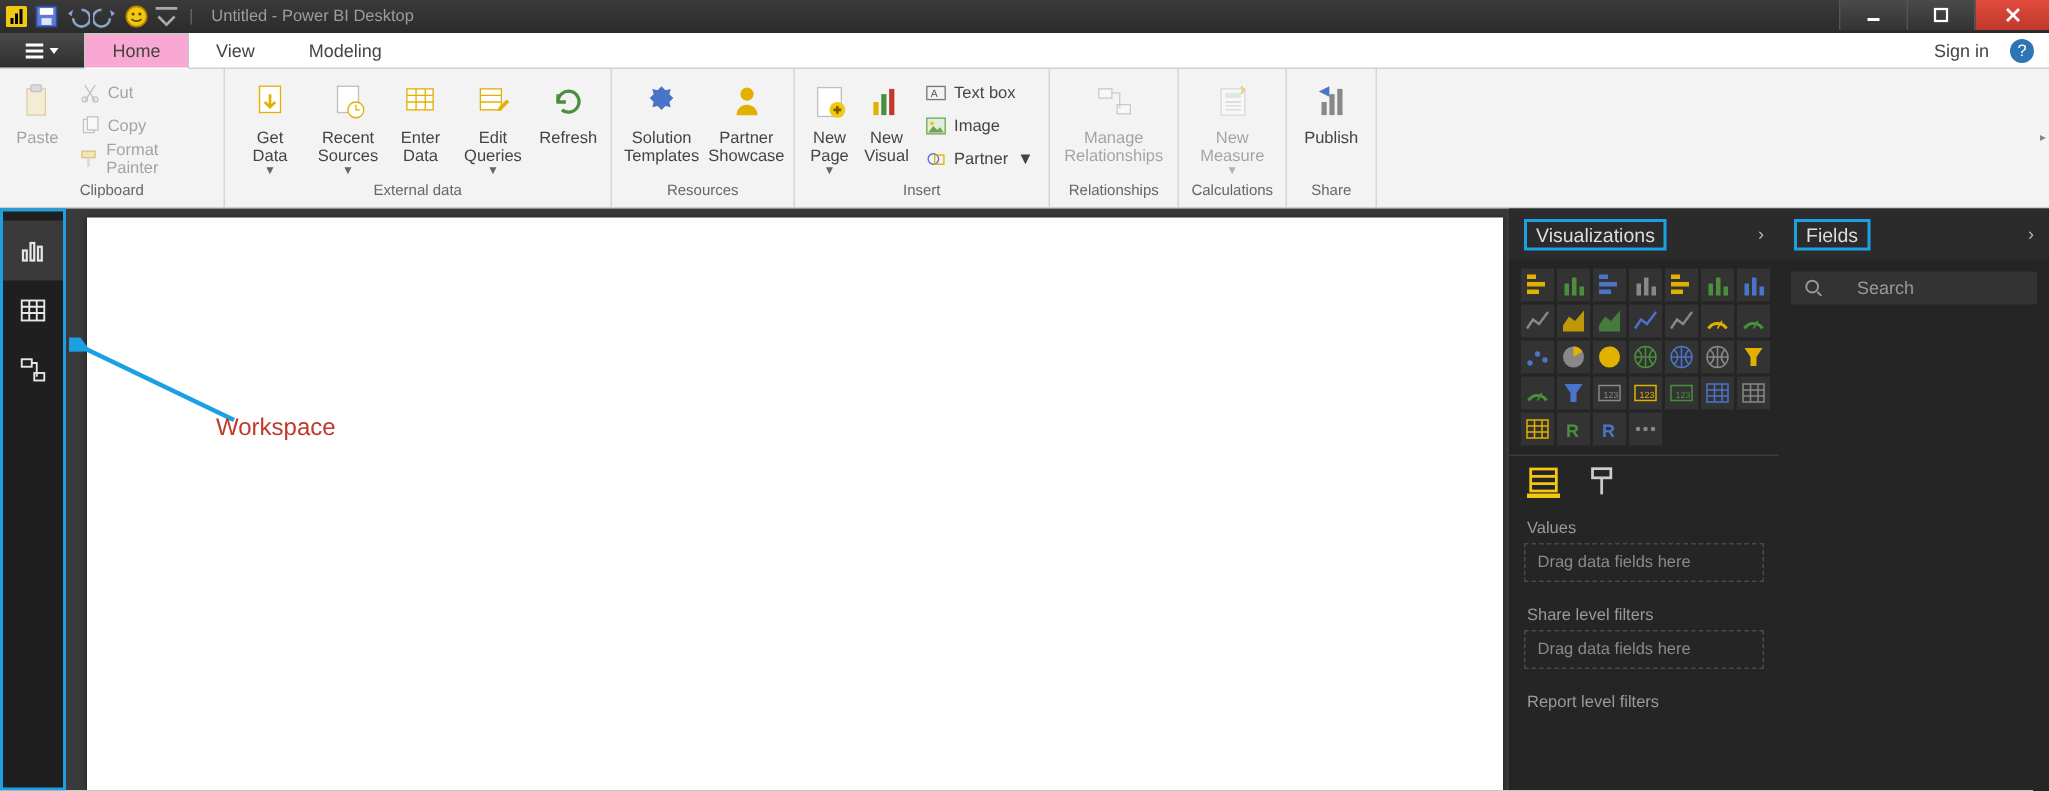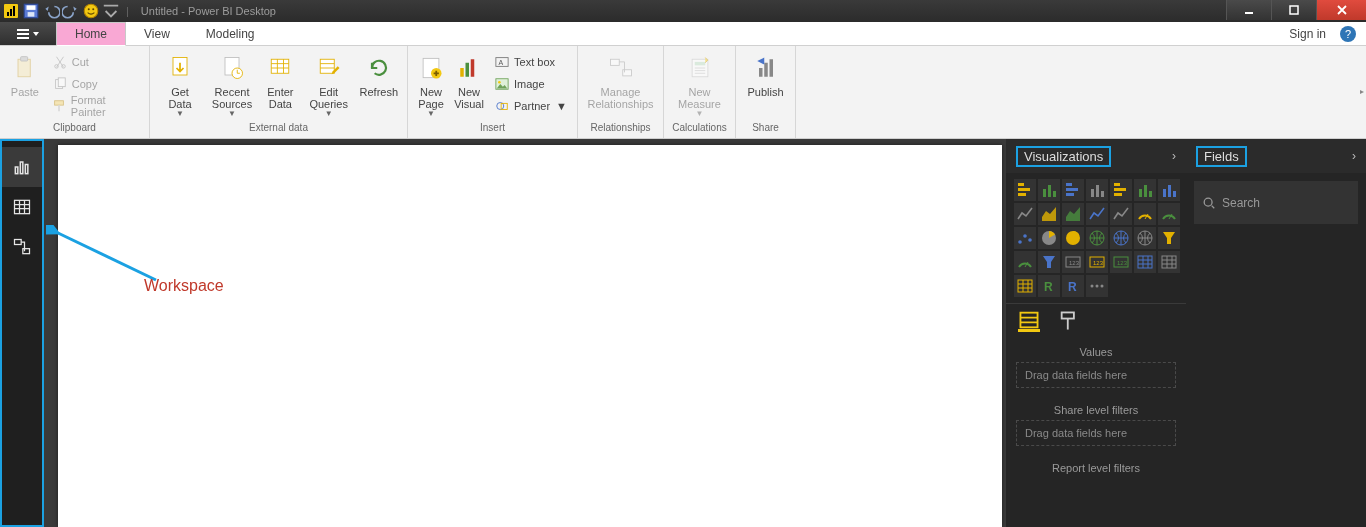--- a/index.html
+++ b/index.html
@@ -64,24 +64,24 @@
 .pane.fields { width:180px; }
 .pane-header { height:34px; display:flex; align-items:center; justify-content:space-between; padding:0 10px; background:#2b2b2b;gap:19px; }
 .pane-header .t { font-size:13px; border:2px solid #1ba1e2; padding:1px 6px; }
 .pane-header .chev { color:#bbb; }
 .viz-grid { display:grid; grid-template-columns:repeat(7,22px); gap:2px; padding:6px 8px; }
 .viz-grid .vi { width:22px;height:22px;background:#333;display:flex;align-items:center;justify-content:center; }
 .viz-grid .vi svg{width:18px;height:18px;}
 .viz-tabs { display:flex; gap:18px; padding:6px 12px; border-top:1px solid #3a3a3a;}
 .viz-tabs .vt { width:22px;height:22px;display:flex;align-items:center;justify-content:center;}
 .viz-tabs .vt.active { border-bottom:3px solid #f2c811; }
-.section-label { padding:8px 12px 4px; color:#9a9a9a; font-size:11px;text-align:center; }
+.section-label { padding:8px 12px 4px; color:#9a9a9a; font-size:11px; }
 .dropzone { margin:0 10px 8px; border:1px dashed #4a4a4a; padding:6px 8px; color:#8a8a8a; font-size:11px; }
 .filters-head { background:#1c1c1c; padding:8px 12px; font-size:13px; color:#eee; }
-.searchbox { margin:8px; background:#333; height:43px; display:flex; align-items:center; gap:6px; padding:0 8px; color:#999; font-size:12px;}
+.searchbox { margin:8px; background:#333; height:22px; display:flex; align-items:center; gap:22px; padding:0 8px; color:#999; font-size:12px;}
 .searchbox svg{width:14px;height:14px;stroke:#999;}
 
 
 .col { display:flex; flex-direction:column; }
 </style>
 </head>
 <body>
 
 <div class="titlebar">
   <div class="qat">
@@ -270,20 +270,44 @@
               <path d="M8 16a8 8 0 1 1 3 6"></path>
               <path d="M8 10v6h6"></path>
             </svg>
           </span>
         <span>Refresh</span>
       </div>
     </div>
     <div class="label">External data</div>
   </div>
 
+  <div class="group" style="width:122px;">
+    <div class="body">
+      <div class="bigbtn wide" style="width:60px;">
+        <span class="ico">
+            <svg viewBox="0 0 32 32">
+              <path d="M16 4l3 3 4-1-1 4 3 3-3 3 1 4-4-1-3 3-3-3-4 1 1-4-3-3 3-3-1-4 4 1z" fill="#4a74c9"></path>
+            </svg>
+          </span>
+        <span style="white-space:pre;">Solution
+Templates</span>
+      </div>
+      <div class="bigbtn wide" style="width:56px;">
+        <span class="ico">
+            <svg viewBox="0 0 32 32">
+              <circle cx="16" cy="10" r="5" fill="#e2b100"></circle>
+              <path d="M8 26c0-5 4-8 8-8s8 3 8 8" fill="#e2b100"></path>
+            </svg>
+          </span>
+        <span style="white-space:pre;">Partner
+Showcase</span>
+      </div>
+    </div>
+    <div class="label">Resources</div>
+  </div>
 
   <div class="group" style="width:170px;">
     <div class="body">
       <div class="bigbtn" style="width:40px;">
         <span class="ico">
             <svg viewBox="0 0 32 32">
               <rect x="7" y="5" width="18" height="22" fill="#fff" stroke="#bfbfbf"></rect>
               <circle cx="22" cy="22" r="6" fill="#f2c811"></circle>
               <path d="M22 19v6M19 22h6" stroke="#7a5c00" stroke-width="2"></path>
             </svg>

